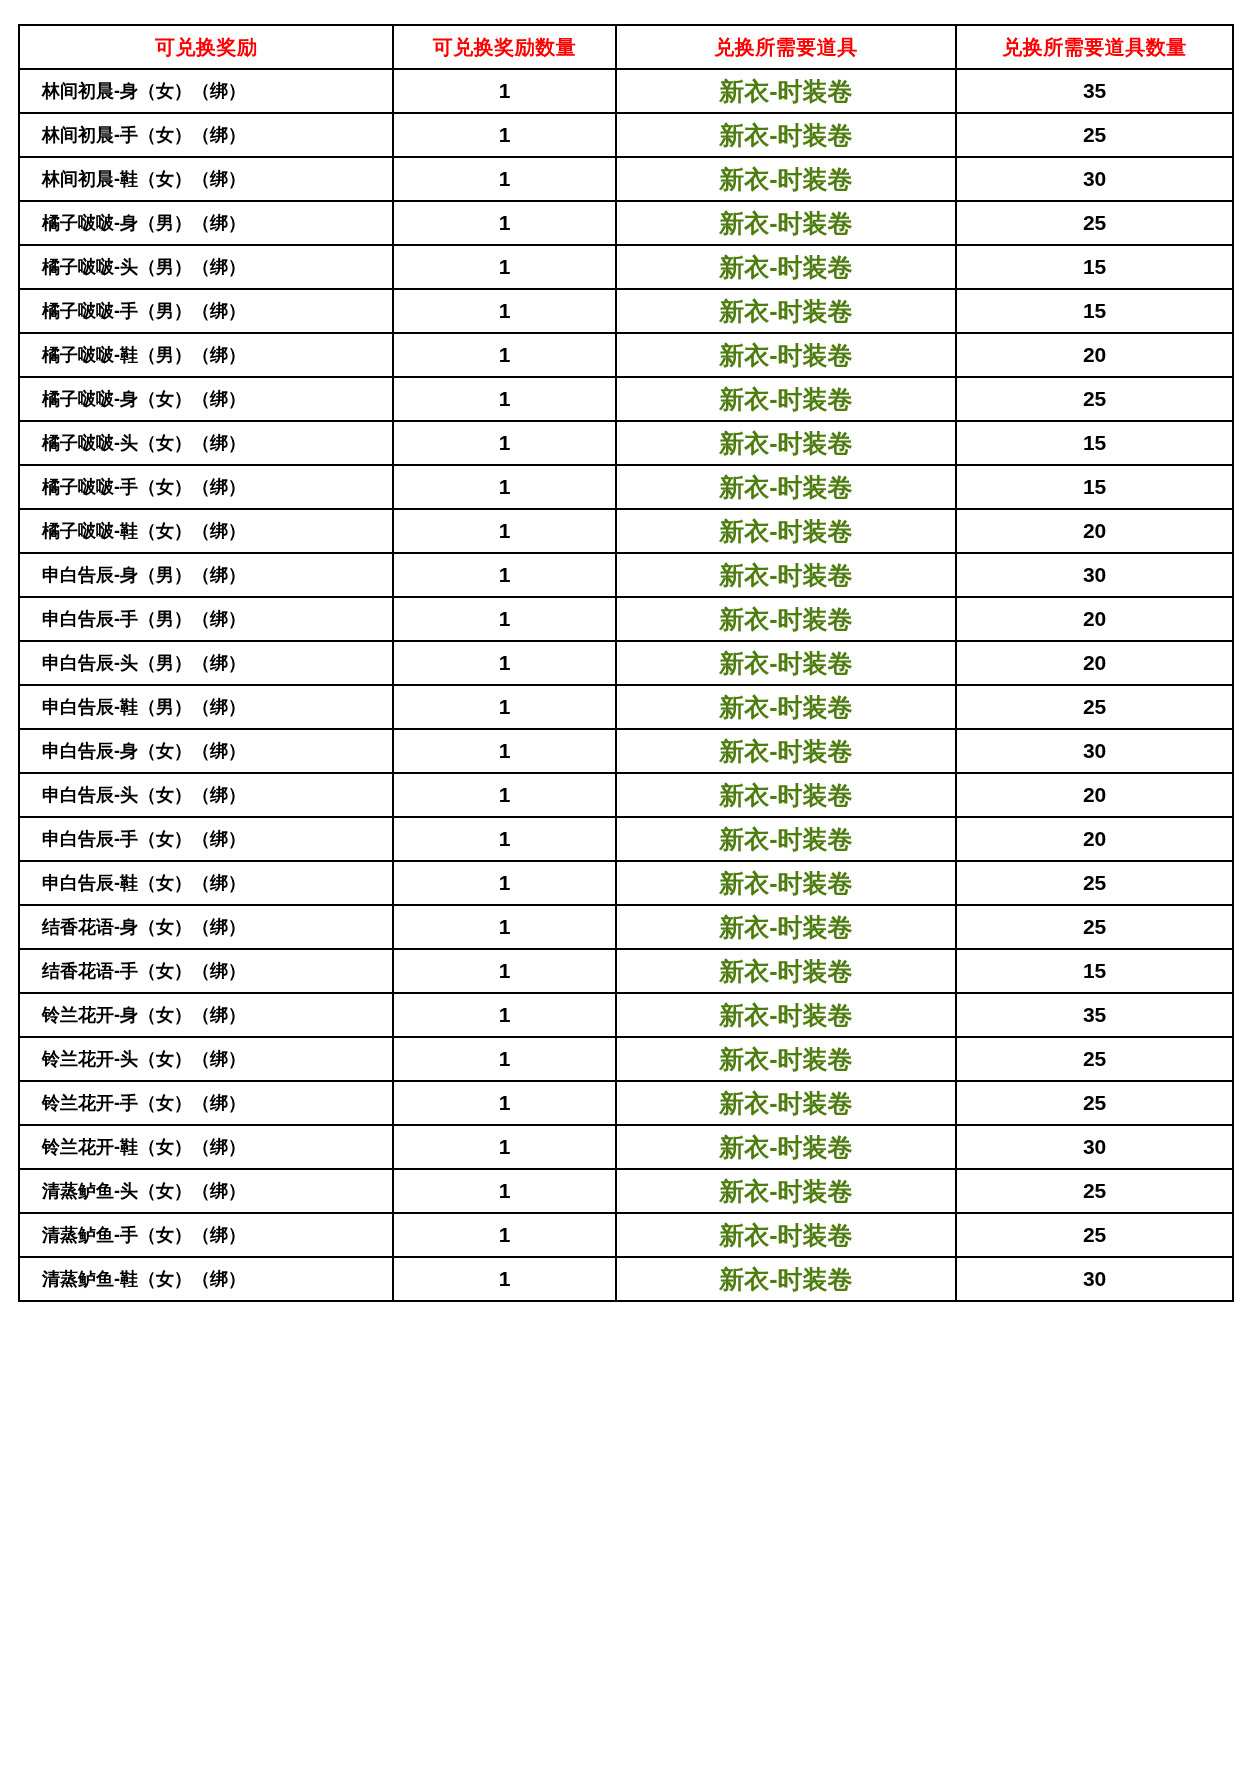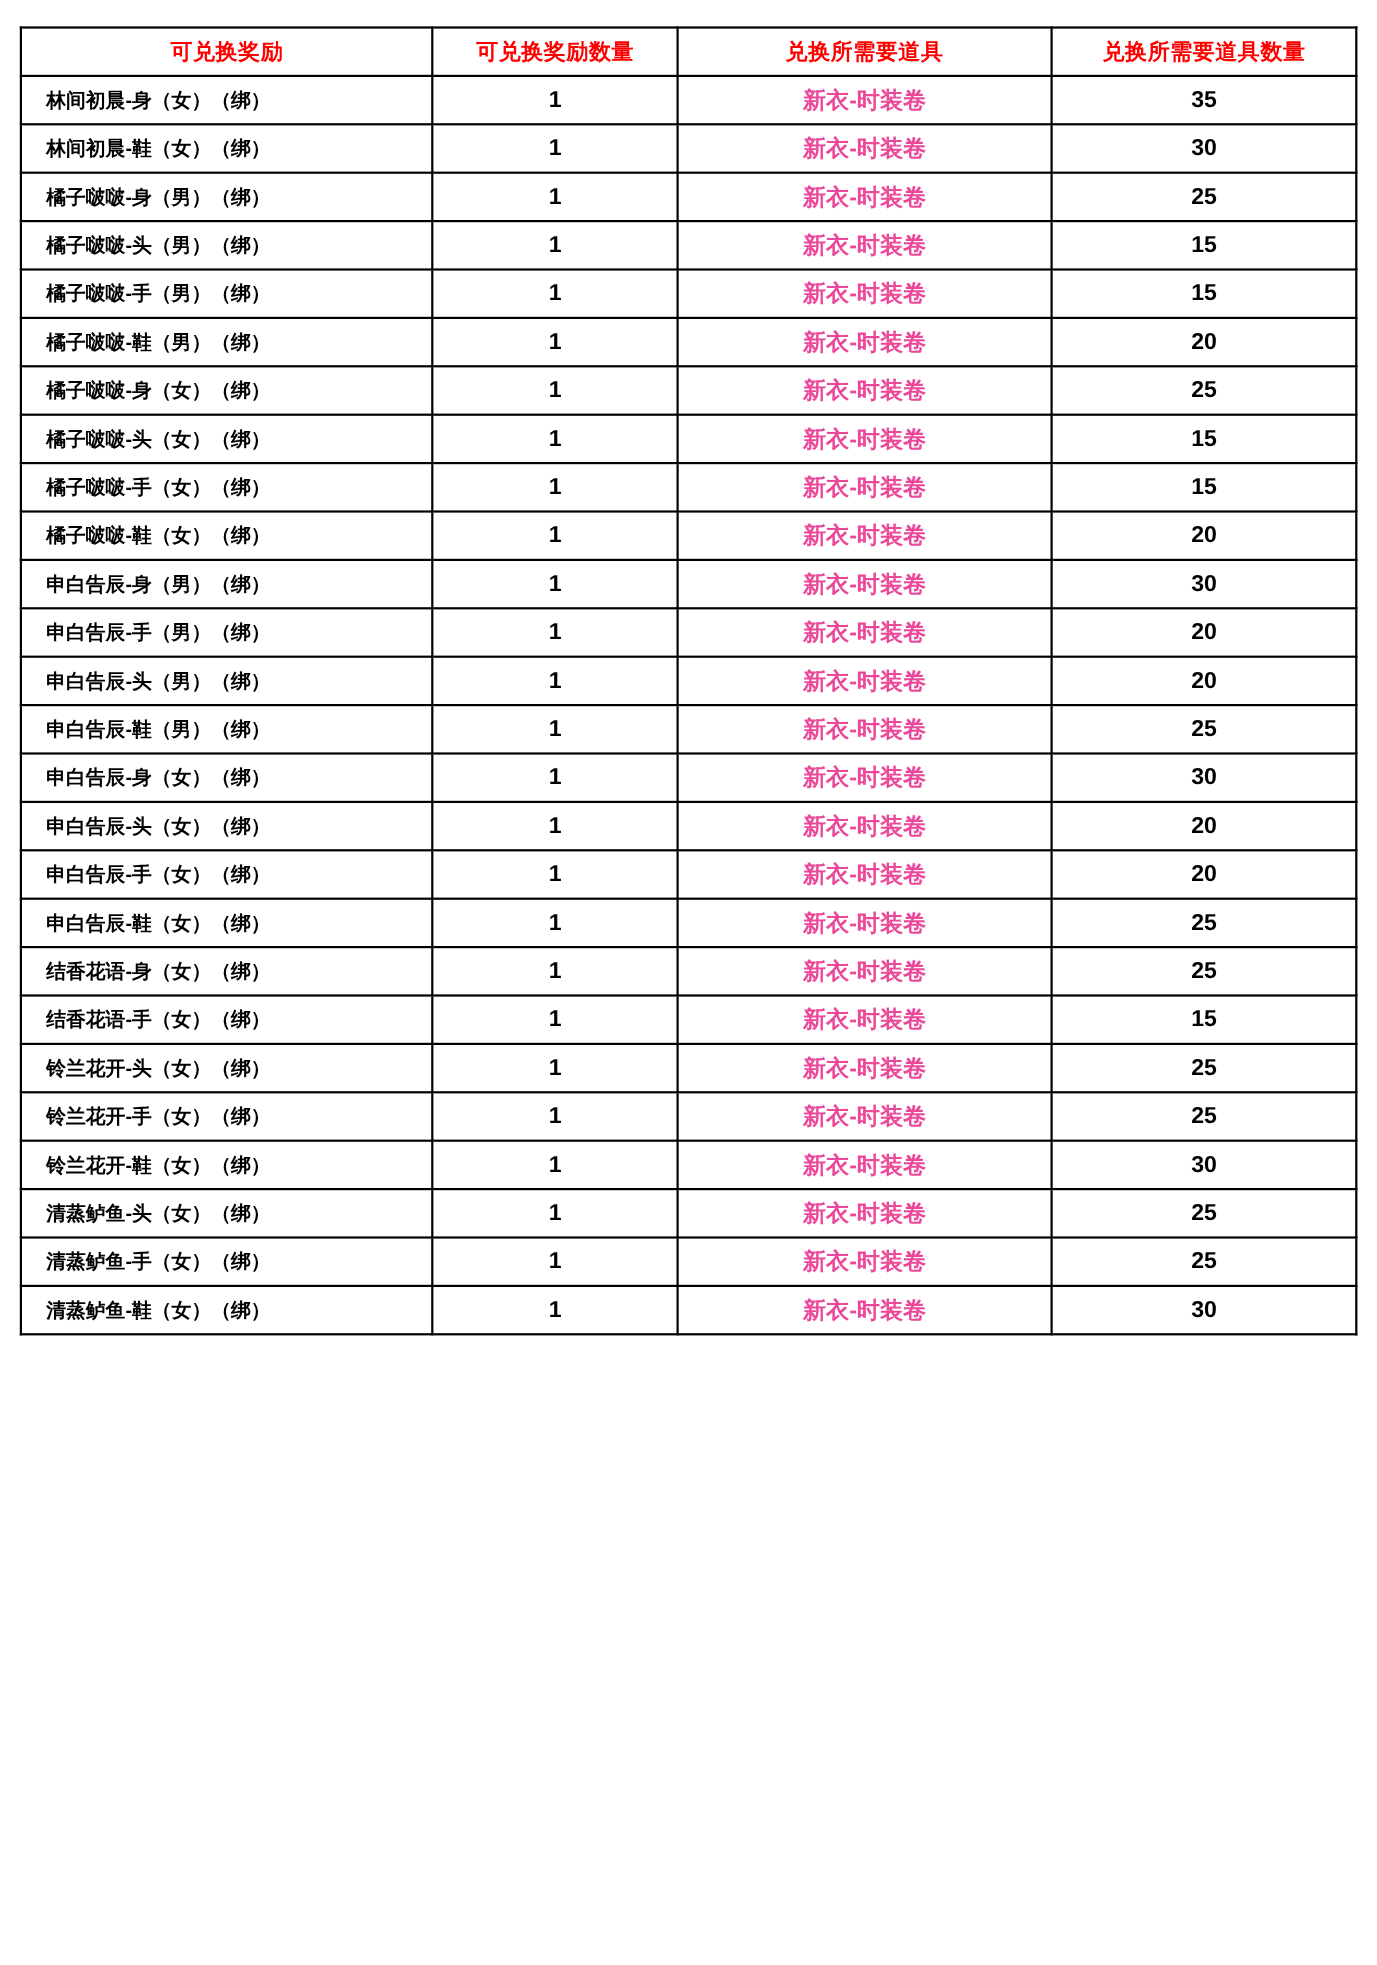--- a/index.html
+++ b/index.html
@@ -48,22 +48,22 @@
     color: #000000;
     font-size: 18px;
   }
   table.exchange-table td.center {
     text-align: center;
     color: #000000;
     font-size: 21px;
   }
   table.exchange-table td.item-name {
     text-align: center;
-    color: #ec4899;
-    font-size: 21px;
+    color: #4d7c0f;
+    font-size: 25px;
   }
 </style>
 </head>
 <body>
 
 <div class="sheet">
   <table class="exchange-table">
     <colgroup>
       <col class="c0">
         <col class="c1">
@@ -79,20 +79,26 @@
       </tr>
     </thead>
     <tbody id="table-body">
         <tr>
           <td class="reward-name">林间初晨-身（女）（绑）</td>
           <td class="center">1</td>
           <td class="item-name">新衣-时装卷</td>
           <td class="center">35</td>
         </tr>
         <tr>
+          <td class="reward-name">林间初晨-手（女）（绑）</td>
+          <td class="center">1</td>
+          <td class="item-name">新衣-时装卷</td>
+          <td class="center">25</td>
+        </tr>
+        <tr>
           <td class="reward-name">林间初晨-鞋（女）（绑）</td>
           <td class="center">1</td>
           <td class="item-name">新衣-时装卷</td>
           <td class="center">30</td>
         </tr>
         <tr>
           <td class="reward-name">橘子啵啵-身（男）（绑）</td>
           <td class="center">1</td>
           <td class="item-name">新衣-时装卷</td>
           <td class="center">25</td>
@@ -191,20 +197,26 @@
           <td class="reward-name">结香花语-身（女）（绑）</td>
           <td class="center">1</td>
           <td class="item-name">新衣-时装卷</td>
           <td class="center">25</td>
         </tr>
         <tr>
           <td class="reward-name">结香花语-手（女）（绑）</td>
           <td class="center">1</td>
           <td class="item-name">新衣-时装卷</td>
           <td class="center">15</td>
+        </tr>
+        <tr>
+          <td class="reward-name">铃兰花开-身（女）（绑）</td>
+          <td class="center">1</td>
+          <td class="item-name">新衣-时装卷</td>
+          <td class="center">35</td>
         </tr>
         <tr>
           <td class="reward-name">铃兰花开-头（女）（绑）</td>
           <td class="center">1</td>
           <td class="item-name">新衣-时装卷</td>
           <td class="center">25</td>
         </tr>
         <tr>
           <td class="reward-name">铃兰花开-手（女）（绑）</td>
           <td class="center">1</td>

